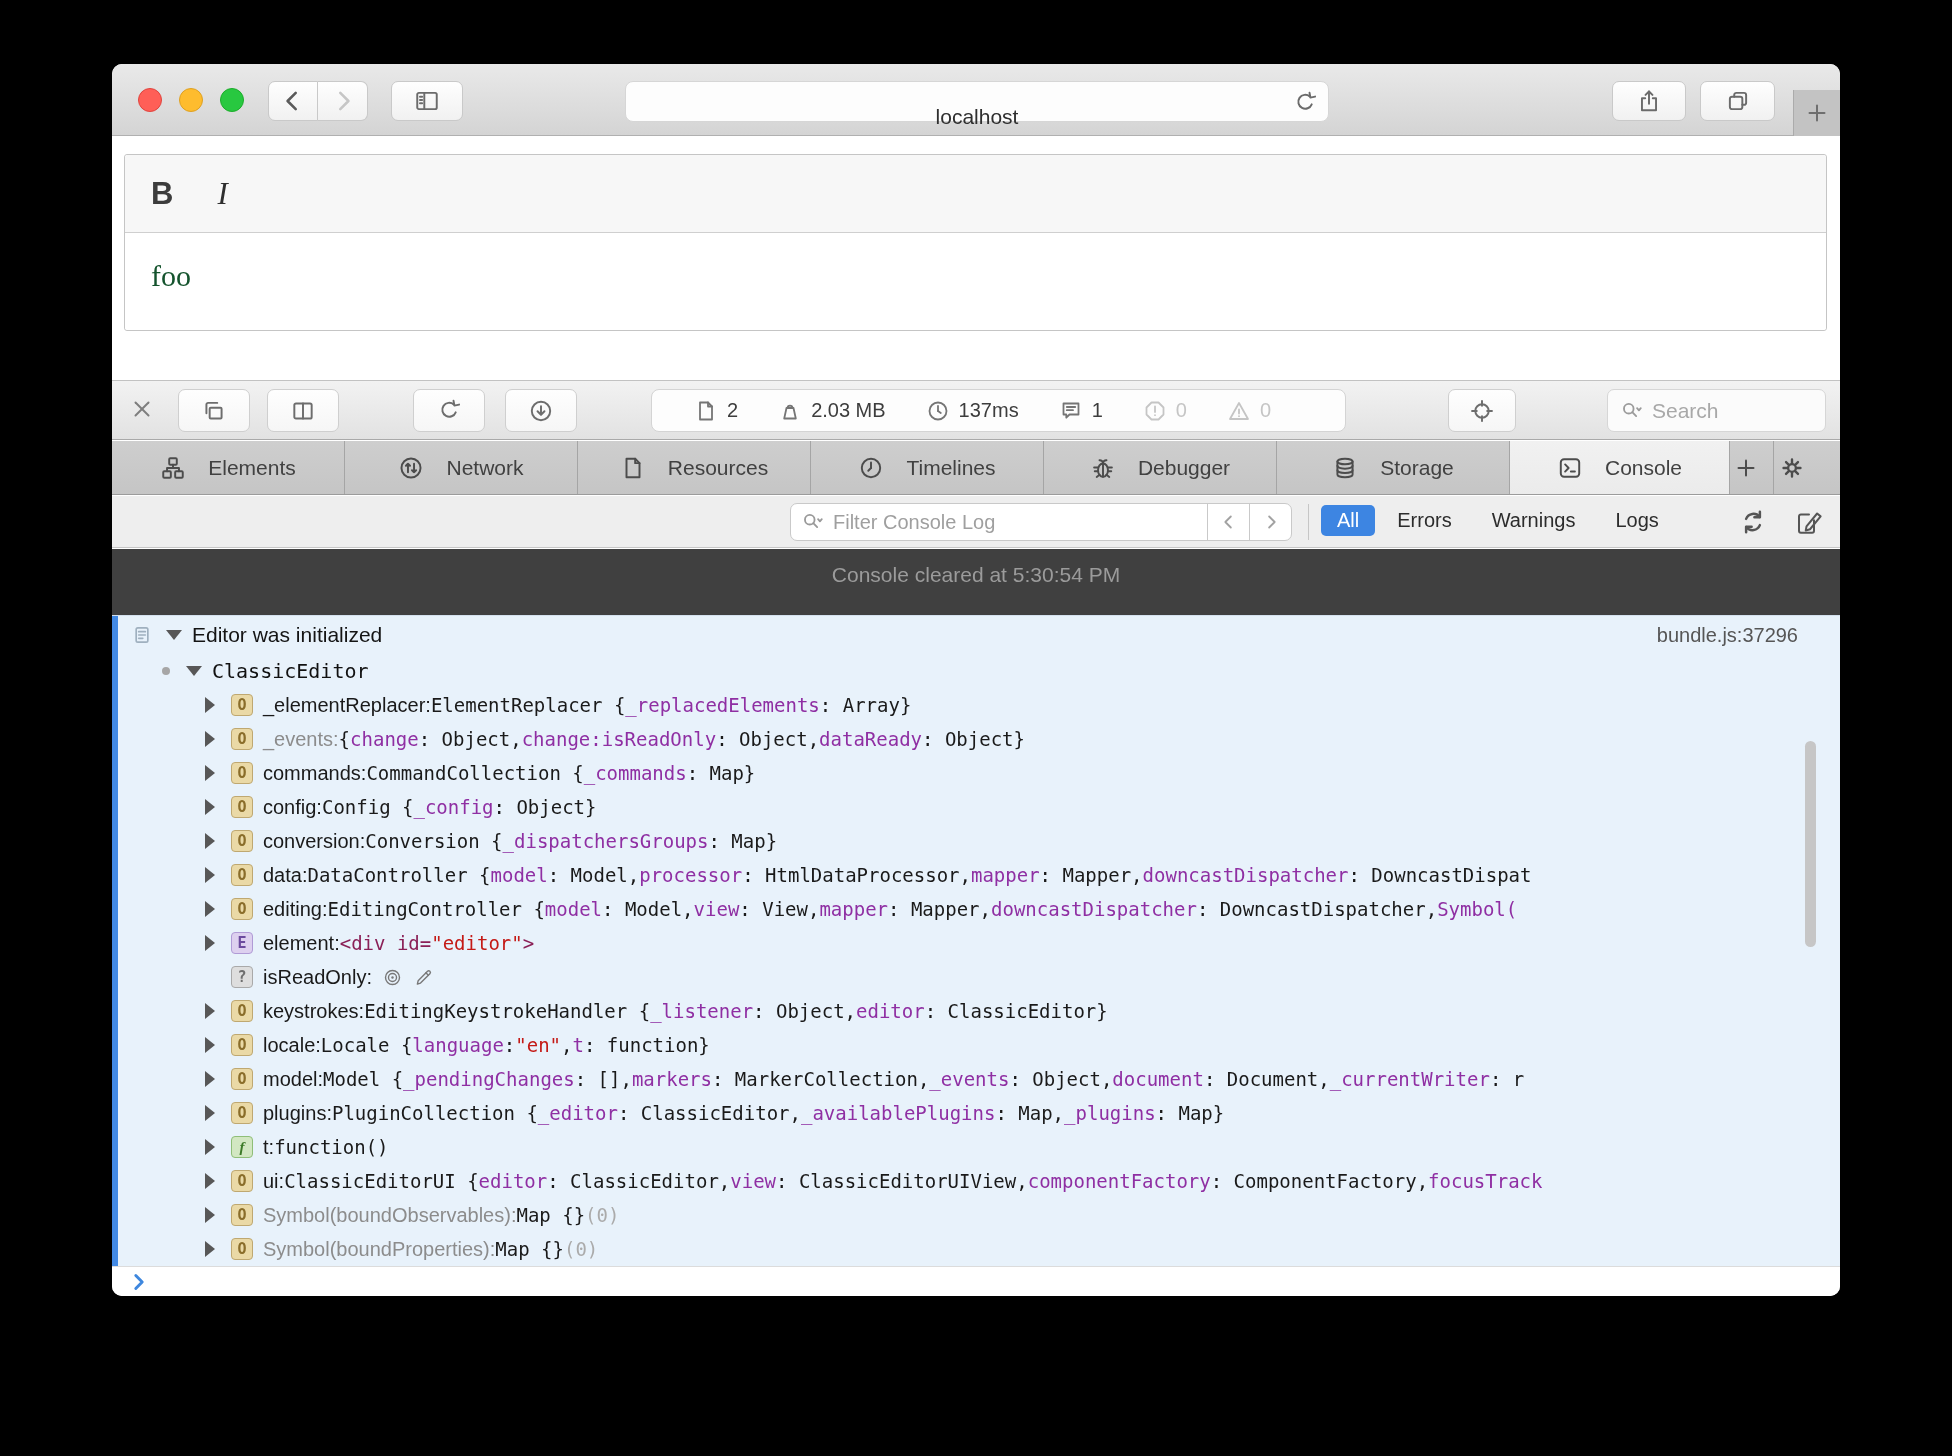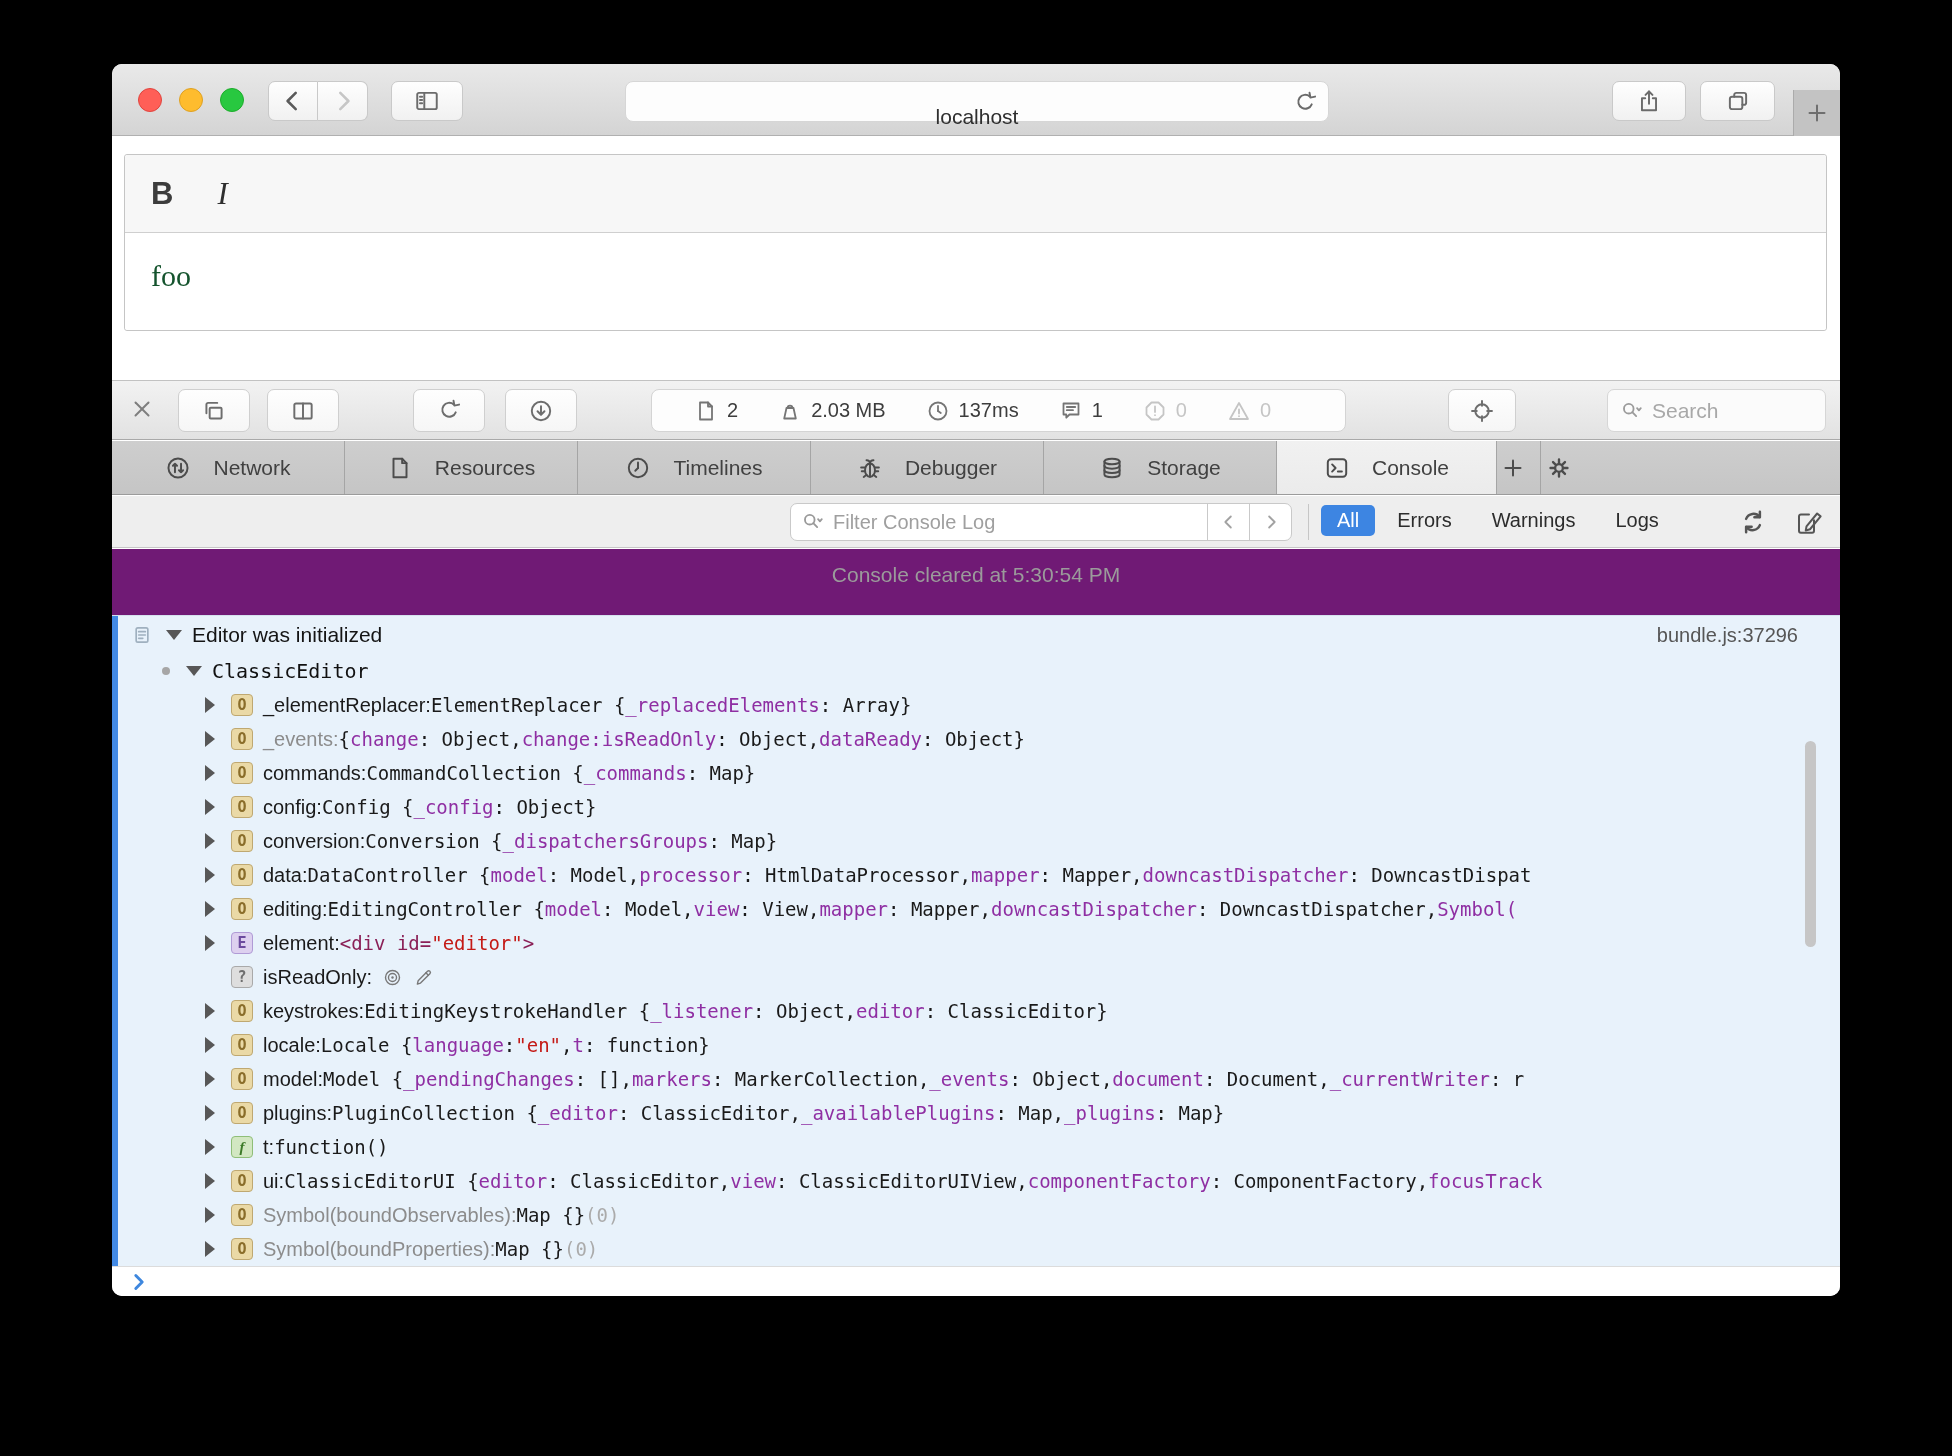--- a/index.html
+++ b/index.html
@@ -63,21 +63,21 @@
   .filterfield .ph{font-size:20px;color:#9f9f9f;margin-left:8px;flex:1;}
   .seg{width:42px;height:100%;border-left:1px solid #c9c9c9;display:flex;align-items:center;justify-content:center;color:#a2a2a2;}
   .fdivider{position:absolute;left:1196px;top:8px;width:1px;height:36px;background:#c6c6c6;}
   .scopes{position:absolute;left:1209px;top:9px;display:flex;align-items:center;}
   .scope{font-size:20px;color:#2c2c2c;padding:4px 0;margin-right:40px;cursor:pointer;}
   .scope.sel{background:#3d85e2;color:#fff;border-radius:5px;padding:4px 16px;margin-right:22px;font-weight:400;}
   .fbicon{position:absolute;top:11px;color:#555;}
   .fbicon.circ{left:1626px;}
   .fbicon.pad{left:1682px;}
   
-  .console{position:absolute;left:0;top:485px;width:100%;height:717px;background:#701a75;overflow:hidden;}
+  .console{position:absolute;left:0;top:485px;width:100%;height:717px;background:#404040;overflow:hidden;}
   .cleared{height:52px;display:flex;align-items:center;justify-content:center;font-size:21px;color:#9b9b9b;}
   .logblock{position:absolute;left:0;top:66px;width:100%;bottom:0;background:#e8f2fb;border-top:1px solid #d4e1ee;overflow:hidden;}
   .stripe{position:absolute;left:0;top:0;width:6px;height:100%;background:#4289e4;}
   .log-header{height:38px;display:flex;align-items:center;padding-left:20px;}
   .logdoc{color:#9fb0bf;margin-right:14px;}
   .caret{width:26px;display:inline-flex;align-items:center;flex:none;}
   .caret.down::before{content:"";border-left:8px solid transparent;border-right:8px solid transparent;border-top:10px solid #575757;}
   .caret.right::before{content:"";border-top:8px solid transparent;border-bottom:8px solid transparent;border-left:10px solid #575757;}
   .log-title{font-size:21px;color:#141414;}
   .log-src{margin-left:auto;padding-right:42px;font-size:20px;color:#565656;}
@@ -310,20 +310,31 @@
         </span>
       <span class="ph">Search</span>
     </div>
   </div>
 
   <div class="tabbar">
     <span id="tabs" style="display:flex;">
         <div class="tab">
           <span class="ic">
             <svg class="ic" width="26" height="26" viewBox="0 0 24 24" fill="none" stroke="currentColor" stroke-width="1.8" stroke-linecap="round" stroke-linejoin="round">
+              <rect x="8.5" y="3" width="7" height="6" rx="1"></rect>
+              <rect x="3" y="15" width="7" height="6" rx="1"></rect>
+              <rect x="14" y="15" width="7" height="6" rx="1"></rect>
+              <path d="M12 9v3M6.5 15v-3h11v3"></path>
+            </svg>
+          </span>
+          <span class="lbl">Elements</span>
+        </div>
+        <div class="tab">
+          <span class="ic">
+            <svg class="ic" width="26" height="26" viewBox="0 0 24 24" fill="none" stroke="currentColor" stroke-width="1.8" stroke-linecap="round" stroke-linejoin="round">
               <circle cx="12" cy="12" r="8.8"></circle>
               <path d="M9.2 16V8M9.2 8L7.3 9.9M9.2 8l1.9 1.9"></path>
               <path d="M14.8 8v8M14.8 16l-1.9-1.9M14.8 16l1.9-1.9"></path>
             </svg>
           </span>
           <span class="lbl">Network</span>
         </div>
         <div class="tab">
           <span class="ic">
             <svg class="ic" width="26" height="26" viewBox="0 0 24 24" fill="none" stroke="currentColor" stroke-width="1.8" stroke-linecap="round" stroke-linejoin="round">

